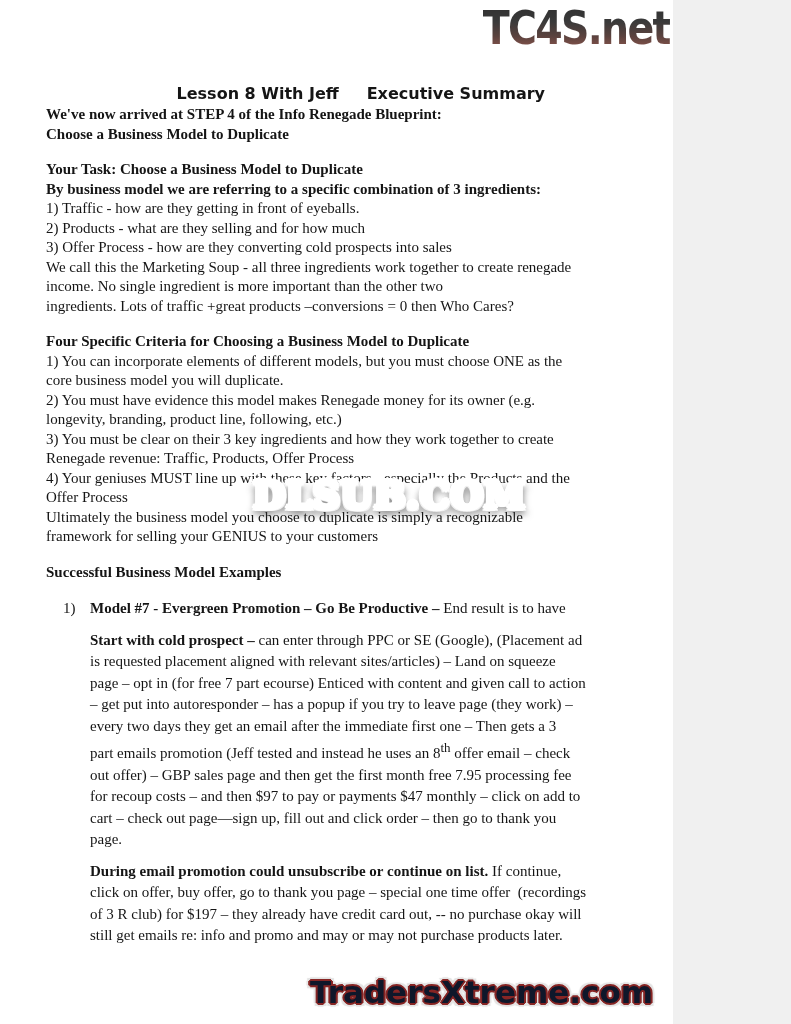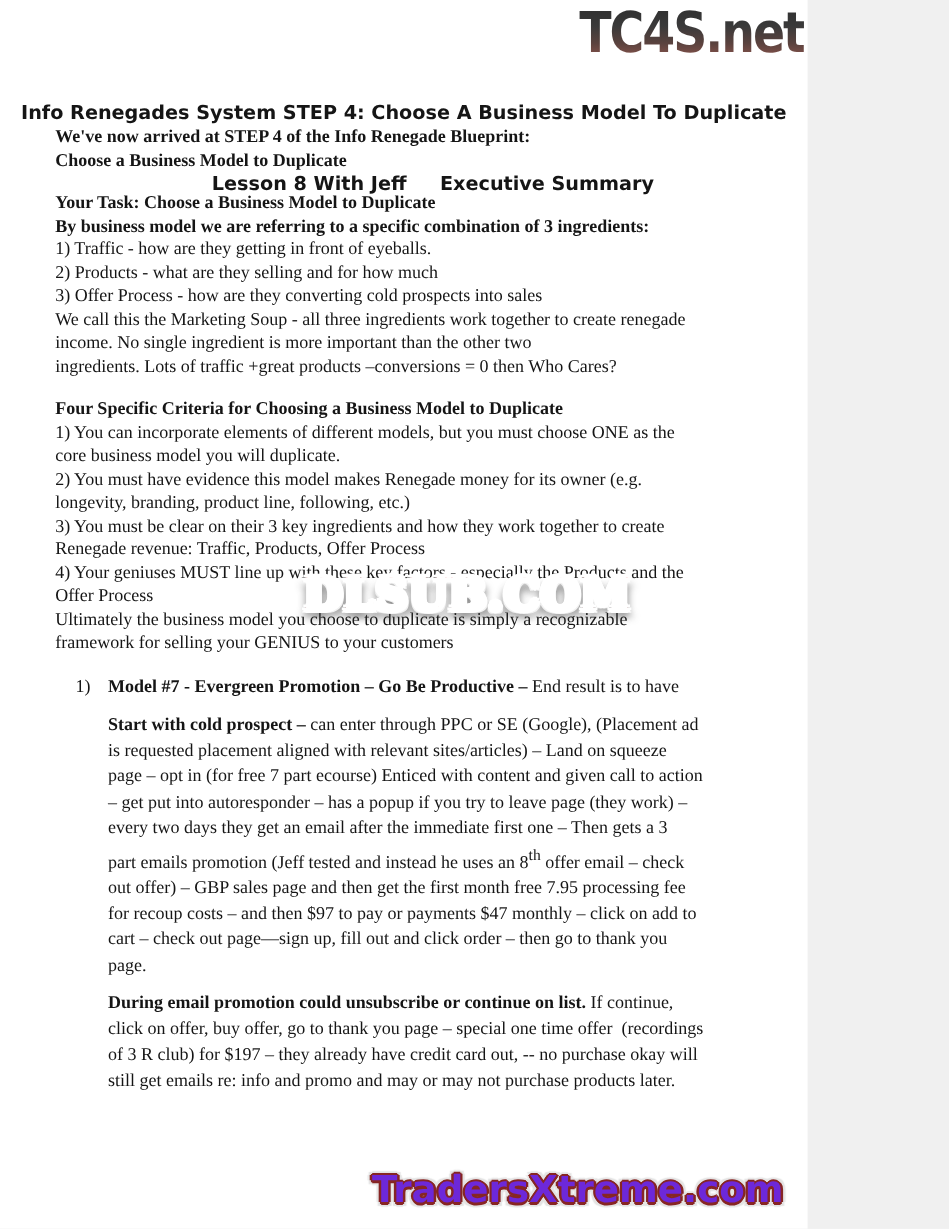--- a/index.html
+++ b/index.html
@@ -90,30 +90,30 @@
   }
 </style>
 </head>
 <body>
 
 <div class="page" style="color: rgb(21, 21, 21);">
 
   <div class="logo-top">TC4S.net</div>
 
   <div class="title">
-    <div class="t1">Info Renegades System STEP 4: Choose A Business Model To Duplicate</div>
     <div class="t2">Lesson 8 With Jeff     Executive Summary</div>
   </div>
 
   <div class="body-col" id="doc-body">
       <div class="blk top"><div class="line"><span class="seg-b">We've now arrived at STEP 4 of the Info Renegade Blueprint:</span></div><div class="line"><span class="seg-b">Choose a Business Model to Duplicate</span></div></div>
       <div class="blk top"><div class="line"><span class="seg-b">Your Task: Choose a Business Model to Duplicate</span></div><div class="line"><span class="seg-b">By business model we are referring to a specific combination of 3 ingredients:</span></div><div class="line"><span>1) Traffic - how are they getting in front of eyeballs.</span></div><div class="line"><span>2) Products - what are they selling and for how much</span></div><div class="line"><span>3) Offer Process - how are they converting cold prospects into sales</span></div><div class="line"><span>We call this the Marketing Soup - all three ingredients work together to create renegade</span></div><div class="line"><span>income. No single ingredient is more important than the other two</span></div><div class="line"><span>ingredients. Lots of traffic +great products –conversions = 0 then Who Cares?</span></div></div>
       <div class="blk top"><div class="line"><span class="seg-b">Four Specific Criteria for Choosing a Business Model to Duplicate</span></div><div class="line"><span>1) You can incorporate elements of different models, but you must choose ONE as the</span></div><div class="line"><span>core business model you will duplicate.</span></div><div class="line"><span>2) You must have evidence this model makes Renegade money for its owner (e.g.</span></div><div class="line"><span>longevity, branding, product line, following, etc.)</span></div><div class="line"><span>3) You must be clear on their 3 key ingredients and how they work together to create</span></div><div class="line"><span>Renegade revenue: Traffic, Products, Offer Process</span></div><div class="line"><span>4) Your geniuses MUST line up with these key factors - especially the Products and the</span></div><div class="line"><span>Offer Process</span></div><div class="line"><span>Ultimately the business model you choose to duplicate is simply a recognizable</span></div><div class="line"><span>framework for selling your GENIUS to your customers</span></div></div>
+      <div class="blk top"><div class="line"><span class="seg-b">Successful Business Model Examples</span></div></div>
       <div class="blk list"><span class="num">1)</span><div class="line"><span class="seg-b">Model #7 - Evergreen Promotion – Go Be Productive – </span><span>End result is to have</span></div></div>
       <div class="blk para"><div class="line"><span class="seg-b">Start with cold prospect – </span><span>can enter through PPC or SE (Google), (Placement ad</span></div><div class="line"><span>is requested placement aligned with relevant sites/articles) – Land on squeeze</span></div><div class="line"><span>page – opt in (for free 7 part ecourse) Enticed with content and given call to action</span></div><div class="line"><span>– get put into autoresponder – has a popup if you try to leave page (they work) –</span></div><div class="line"><span>every two days they get an email after the immediate first one – Then gets a 3</span></div><div class="line"><span>part emails promotion (Jeff tested and instead he uses an 8</span><span class="seg-sup">th</span><span> offer email – check</span></div><div class="line"><span>out offer) – GBP sales page and then get the first month free 7.95 processing fee</span></div><div class="line"><span>for recoup costs – and then $97 to pay or payments $47 monthly – click on add to</span></div><div class="line"><span>cart – check out page—sign up, fill out and click order – then go to thank you</span></div><div class="line"><span>page.</span></div></div>
       <div class="blk para"><div class="line"><span class="seg-b">During email promotion could unsubscribe or continue on list.</span><span> If continue,</span></div><div class="line"><span>click on offer, buy offer, go to thank you page – special one time offer  (recordings</span></div><div class="line"><span>of 3 R club) for $197 – they already have credit card out, -- no purchase okay will</span></div><div class="line"><span>still get emails re: info and promo and may or may not purchase products later.</span></div></div>
     </div>
 
   <div class="watermark" style="color: rgb(205, 29, 37);"><span class="wm-fill">DLSUB.COM</span></div>
 
-  <div class="logo-bottom" style="color: #6d28d9;">TradersXtreme.com</div>
+  <div class="logo-bottom" style="color: #0f172a;">TradersXtreme.com</div>
 
 </div>
 
 </body></html>

